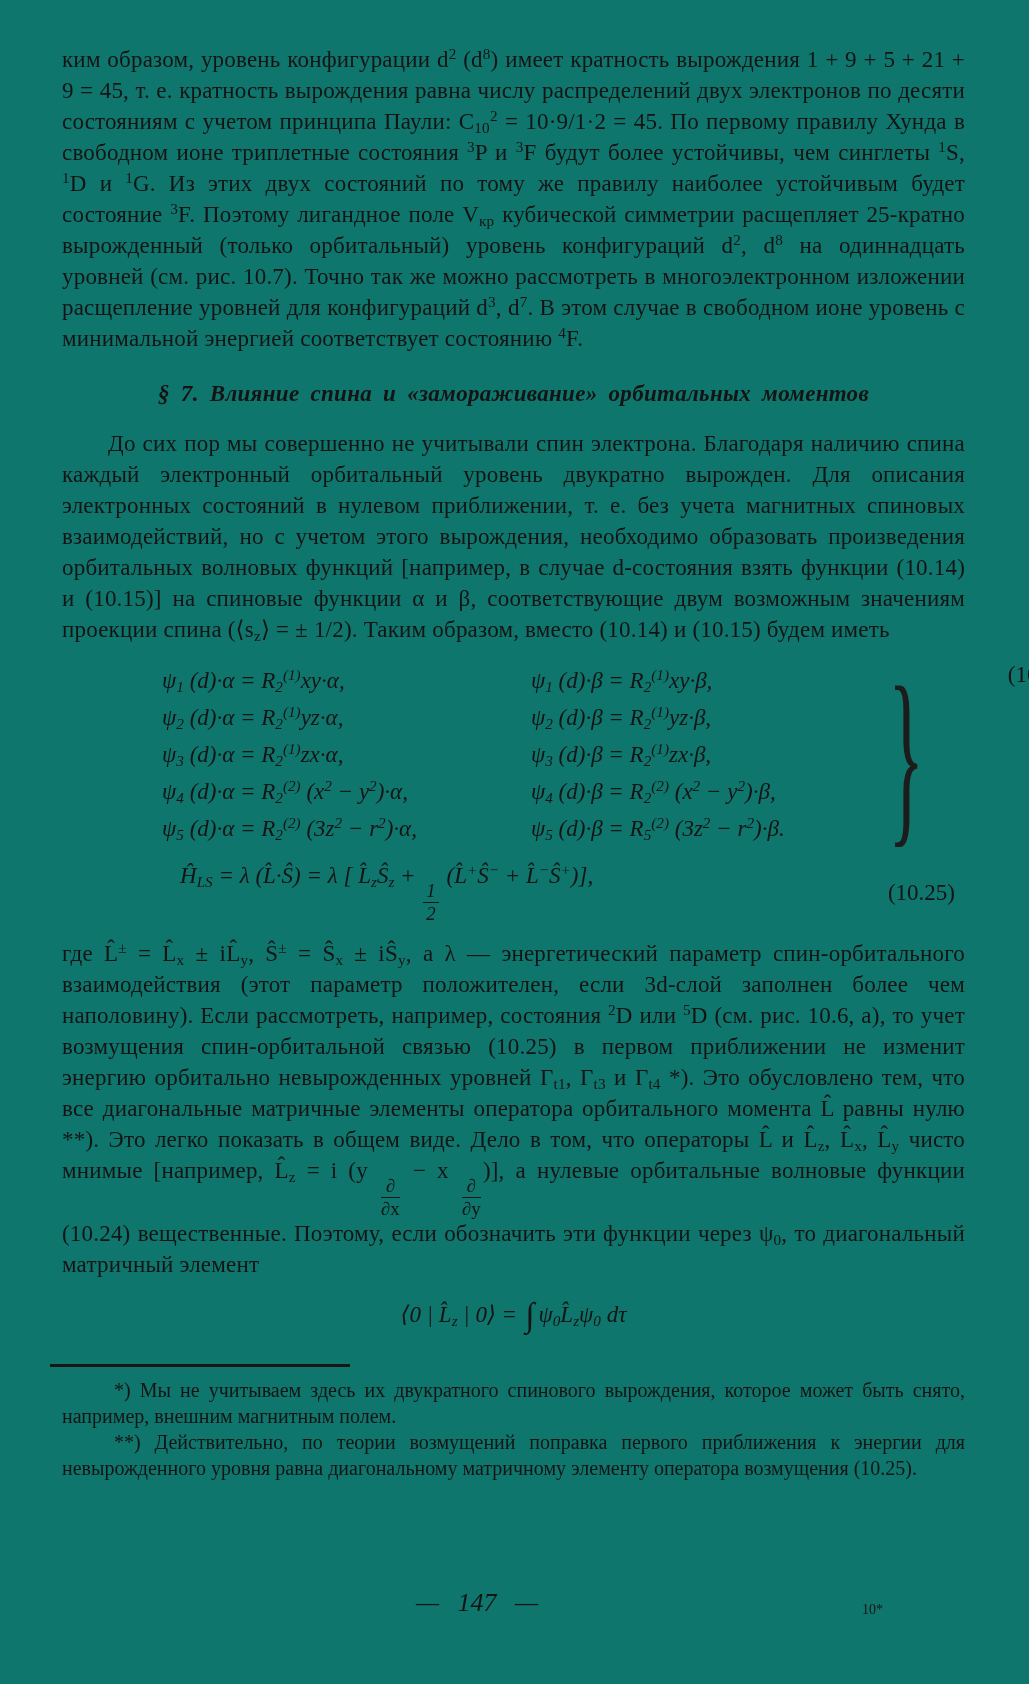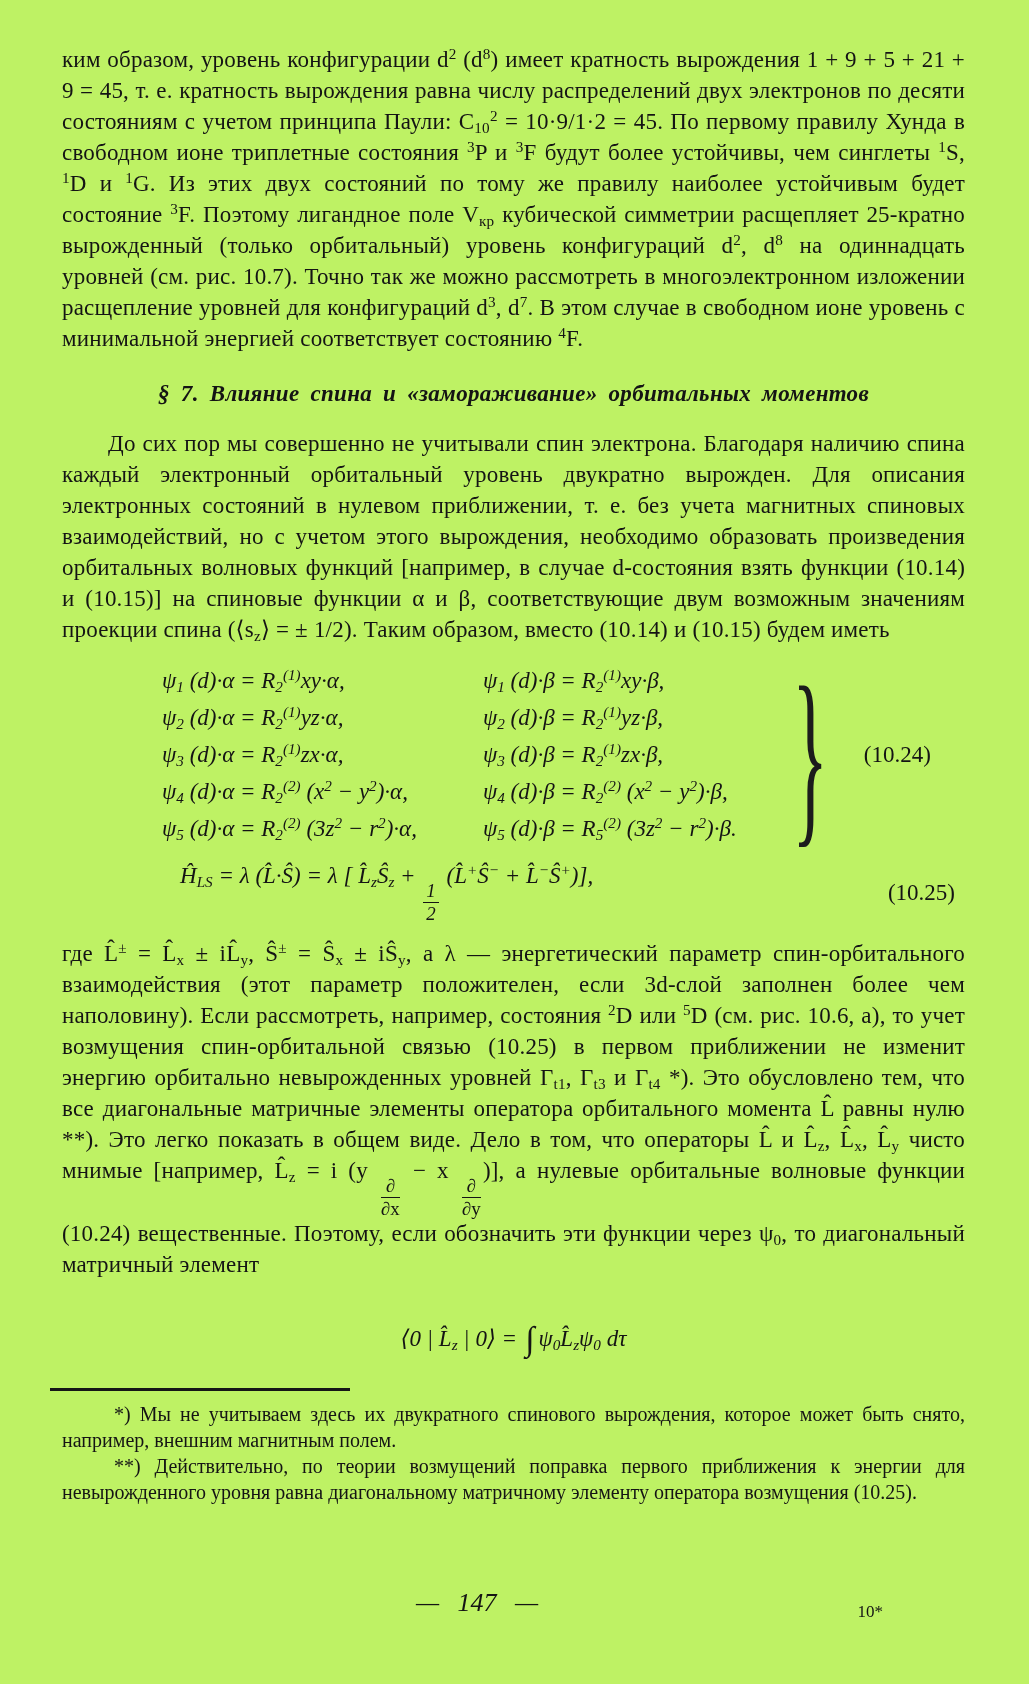--- a/index.html
+++ b/index.html
@@ -2,21 +2,21 @@
 <html><head>
 <meta charset="utf-8">
 <style>
   * { box-sizing: border-box; }
   html, body { margin: 0; padding: 0; background: #e8e8e8; }
   .page {
     position: relative;
     width: 1029px;
     height: 1684px;
     margin: 0 auto;
-    background: #bef264;
+    background: #0f766e;
     color: #141414;
     font-family: "Liberation Serif", "DejaVu Serif", serif;
     overflow: hidden;
   }
   .content {
     position: absolute;
     left: 62px;
     top: 44px;
     width: 903px;
   }
@@ -47,24 +47,25 @@
     text-align: center;
     line-height: 1.05;
     font-size: 0.82em;
     margin: 0 2px;
   }
   .frac .fnum { border-bottom: 1.6px solid #141414; padding: 0 3px 1px 3px; }
   .frac .fden { padding-top: 1px; }
   
   .eq24 {
     display: flex;
-    align-items: center;
+    align-items: flex-start;
     margin: 17px 0 12px 0;
     font-size: 23px;
     font-style: italic;
+    gap: 48px;
   }
   .eq24 .col { display: flex; flex-direction: column; }
   .eq24 .col .row { line-height: 37px; white-space: nowrap; }
   .eq24 .col-alpha { margin-left: 100px; }
   .eq24 .col-beta  { margin-left: 66px; }
   .eq24 .brace {
     font-style: normal;
     font-size: 196px;
     font-weight: 300;
     line-height: 185px;
@@ -78,21 +79,21 @@
     display: flex;
     align-items: center;
     margin: 16px 0 14px 0;
     font-size: 23px;
     gap: 8px;
   }
   .eq25 .body { font-style: italic; margin-left: 118px; white-space: nowrap; }
   .eq25 .eqnum { margin-left: auto; margin-right: 10px; }
   
   .eq-int {
-    margin: 40px 0 0 0;
+    margin: 16px 0 0 0;
     text-align: center;
     font-size: 23px;
     font-style: italic;
     white-space: nowrap;
   }
   .eq-int .integral {
     font-style: normal;
     font-size: 34px;
     vertical-align: -4px;
     margin: 0 4px 0 8px;
@@ -118,21 +119,21 @@
     width: 830px;
     text-align: center;
     font-size: 26px;
     font-style: italic;
     word-spacing: 12px;
   }
   .printers-mark {
     position: absolute;
     right: 146px;
     top: 1602px;
-    font-size: 17px;
+    font-size: 14px;
   }
 </style>
 </head>
 <body>
 
 <div class="page">
   <div class="content">
 
     <p class="body">ким образом, уровень конфигурации d<sup>2</sup> (d<sup>8</sup>) имеет кратность вырождения 1 + 9 + 5 + 21 + 9 = 45, т. е. кратность вырождения равна числу распределений двух электронов по десяти состояниям с учетом принципа Паули: C<sub>10</sub><sup>2</sup> = 10·9/1·2 = 45. По первому правилу Хунда в свободном ионе триплетные состояния <sup>3</sup>P и <sup>3</sup>F будут более устойчивы, чем синглеты <sup>1</sup>S, <sup>1</sup>D и <sup>1</sup>G. Из этих двух состояний по тому же правилу наиболее устойчивым будет состояние <sup>3</sup>F. Поэтому лигандное поле V<sub>кр</sub> кубической симметрии расщепляет 25-кратно вырожденный (только орбитальный) уровень конфигураций d<sup>2</sup>, d<sup>8</sup> на одиннадцать уровней (см. рис. 10.7). Точно так же можно рассмотреть в многоэлектронном изложении расщепление уровней для конфигураций d<sup>3</sup>, d<sup>7</sup>. В этом случае в свободном ионе уровень с минимальной энергией соответствует состоянию <sup>4</sup>F.</p>
 

